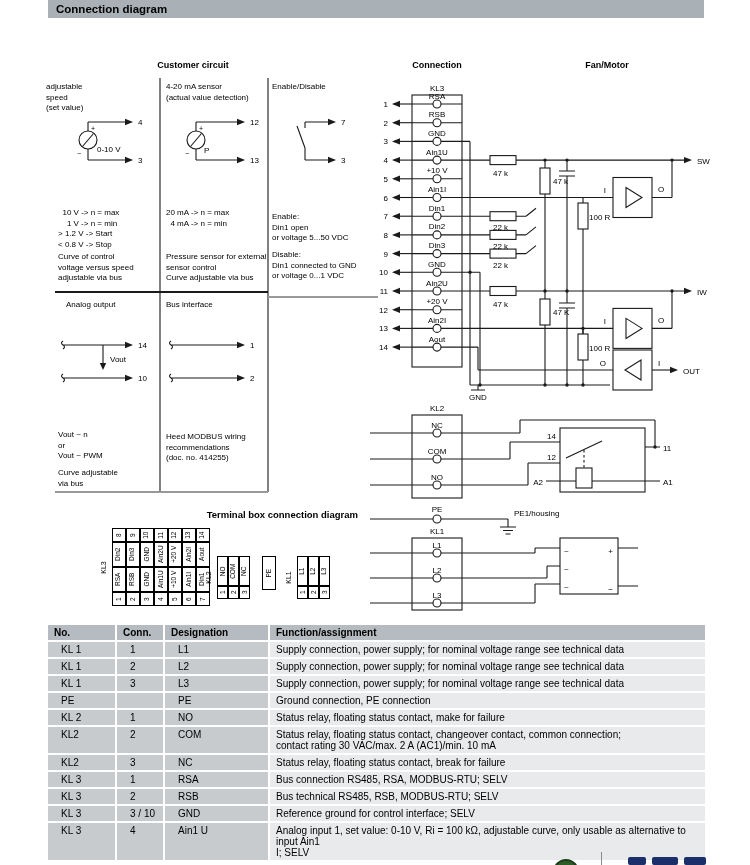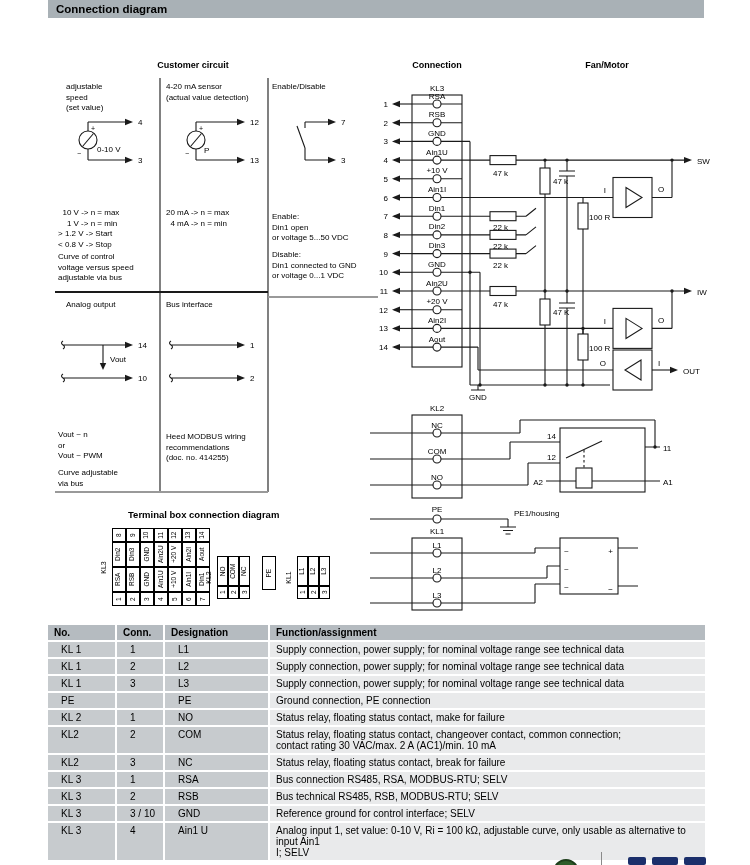--- a/index.html
+++ b/index.html
@@ -20,21 +20,21 @@
   .dot { fill:#1a1a1a; }
   text { fill:#000; font-family:"Liberation Sans",sans-serif; }
   .t   { font-size:8px; }
   .t7  { font-size:7px; }
   .tt  { font-size:9px; font-weight:bold; }
   .ta-m{ text-anchor:middle; }
   .ta-e{ text-anchor:end; }
   .dash{ stroke-dasharray:2.5,2.5; }
 
   .tblock { position:absolute; font-size:8px; line-height:1.32; white-space:pre; }
-  .tb-title { position:absolute; left:128px; top:509px; width:230px; text-align:left;
+  .tb-title { position:absolute; left:128px; top:509px; width:230px; text-align:right;
               font-size:9.5px; font-weight:bold; }
 
   .mini { position:absolute; display:grid; }
   .tcell { border:1px solid #000; display:flex; align-items:center; justify-content:center; overflow:hidden; background:#fff; }
   .rot { transform:rotate(-90deg); white-space:nowrap; font-size:6.5px; line-height:1; }
   #tb-kl3 { left:112px; top:528px; grid-template-columns:repeat(7,14px); grid-template-rows:14px 25px 25px 14px; }
   #tb-kl2 { left:217px; top:556px; grid-template-columns:repeat(3,11px); grid-template-rows:30px 13px; }
   #tb-pe  { left:262px; top:556px; grid-template-columns:14px; grid-template-rows:34px; }
   #tb-kl1 { left:297px; top:556px; grid-template-columns:repeat(3,11px); grid-template-rows:30px 13px; }
   .vlabel { position:absolute; display:flex; align-items:center; justify-content:center; }
@@ -350,35 +350,38 @@
         <text x="437" y="547.5" class="t ta-m">L1</text>
         <line x1="370" y1="578" x2="462" y2="578" class="w"></line>
         <circle cx="437" cy="578" r="4" class="comp"></circle>
         <text x="437" y="572.5" class="t ta-m">L2</text>
         <line x1="370" y1="603" x2="462" y2="603" class="w"></line>
         <circle cx="437" cy="603" r="4" class="comp"></circle>
         <text x="437" y="597.5" class="t ta-m">L3</text>
       </g>
   </svg>
 
-  <div class="tblock" style="left:66px;top:82px">adjustable
+  <div class="tblock" style="left:46px;top:82px">adjustable
 speed
 (set value)</div>
   <div class="tblock" style="left:166px;top:82px">4-20 mA sensor
 (actual value detection)</div>
   <div class="tblock" style="left:272px;top:82px">Enable/Disable</div>
   <div class="tblock" style="left:58px;top:208px">  10 V -&gt; n = max
     1 V -&gt; n = min
 &gt; 1.2 V -&gt; Start
 &lt; 0.8 V -&gt; Stop</div>
   <div class="tblock" style="left:166px;top:208px">20 mA -&gt; n = max
   4 mA -&gt; n = min</div>
   <div class="tblock" style="left:58px;top:252px">Curve of control
 voltage versus speed
 adjustable via bus</div>
+  <div class="tblock" style="left:166px;top:252px">Pressure sensor for external
+sensor control
+Curve adjustable via bus</div>
   <div class="tblock" style="left:272px;top:212px">Enable:
 Din1 open
 or voltage 5...50 VDC</div>
   <div class="tblock" style="left:272px;top:250px">Disable:
 Din1 connected to GND
 or voltage 0...1 VDC</div>
   <div class="tblock" style="left:66px;top:300px">Analog output</div>
   <div class="tblock" style="left:166px;top:300px">Bus interface</div>
   <div class="tblock" style="left:58px;top:430px">Vout ~ n
 or

